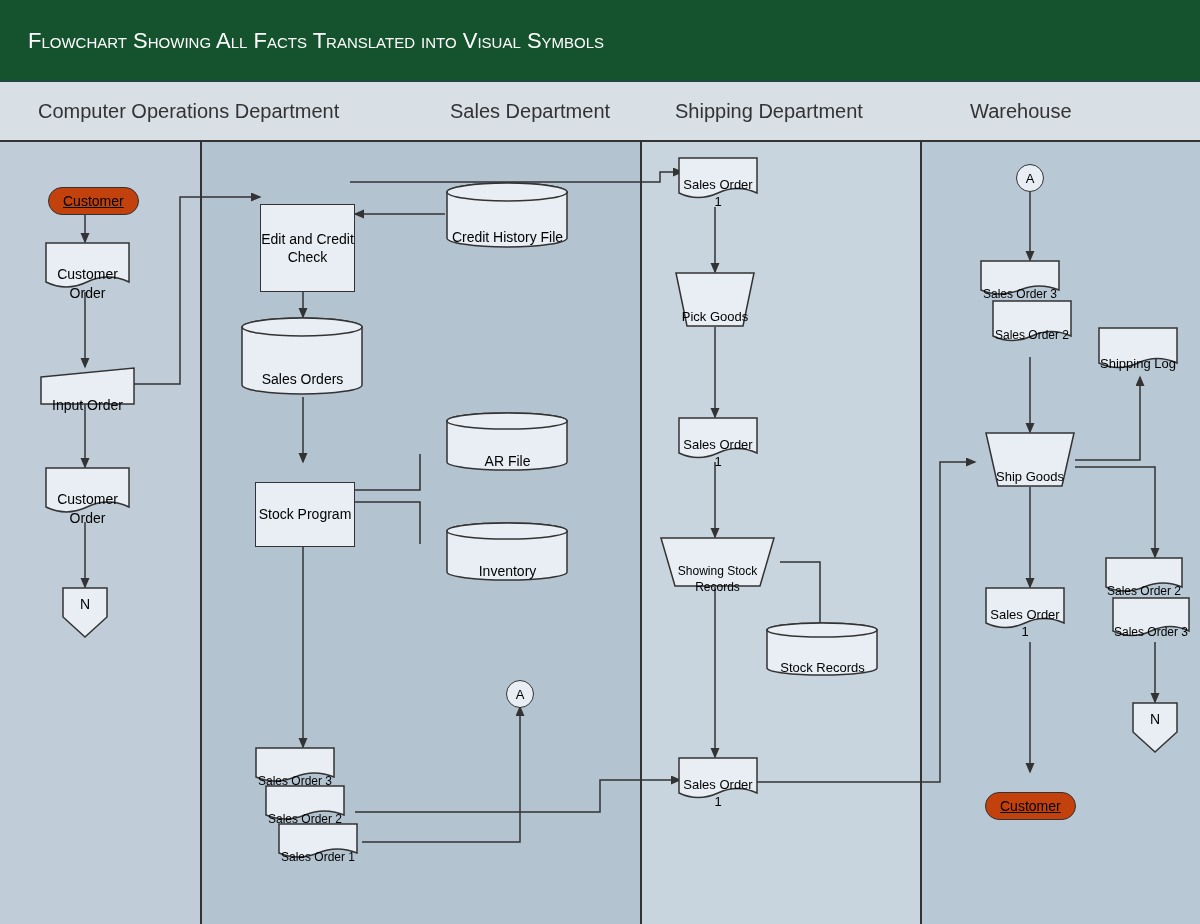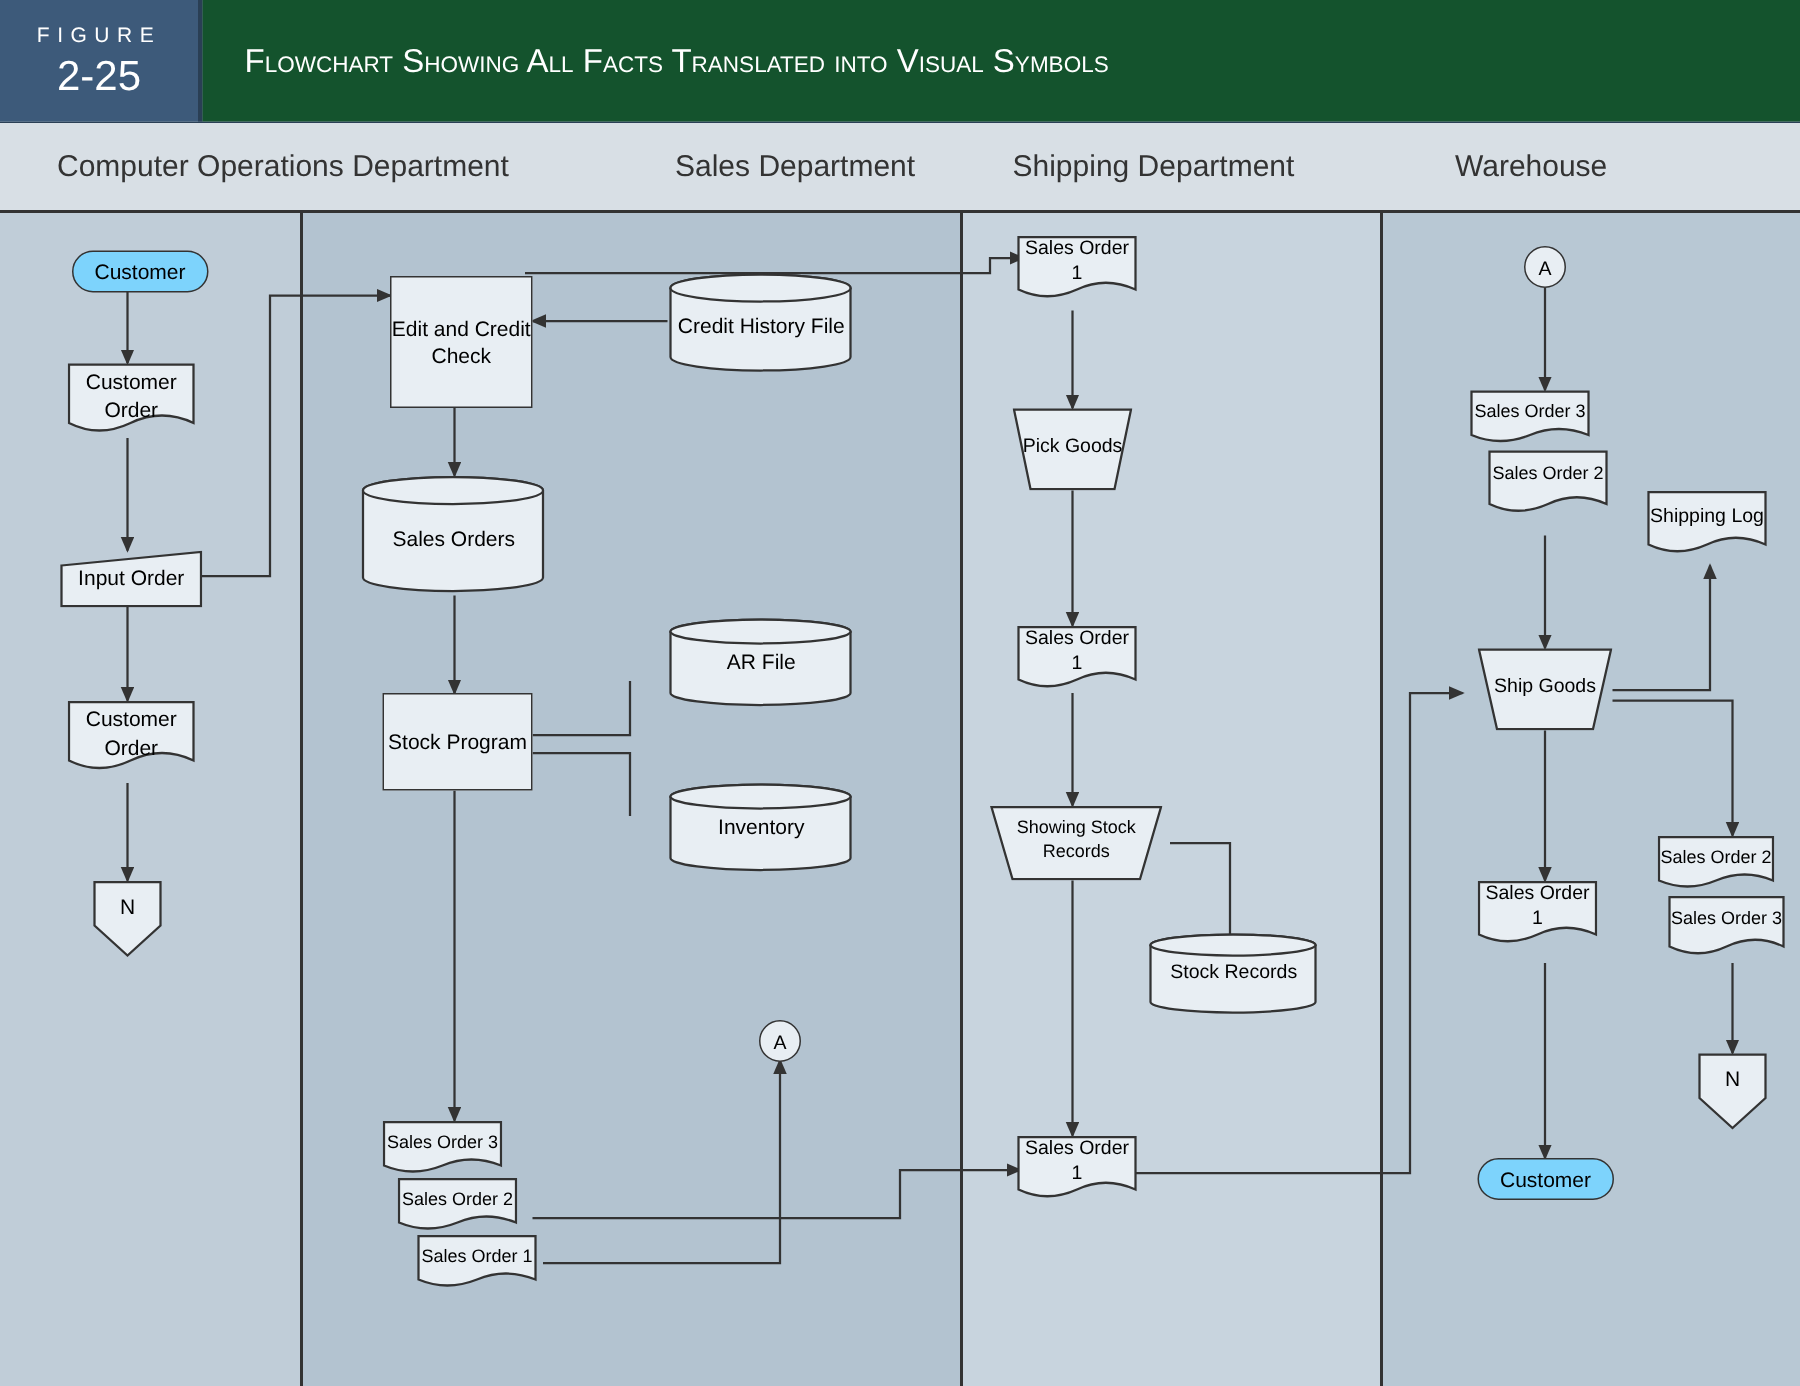--- a/index.html
+++ b/index.html
@@ -61,40 +61,36 @@
   .ld1 { left: 200px; }
   .ld2 { left: 640px; }
   .ld3 { left: 920px; }
 
   .lane-bg { position: absolute; top: 0; bottom: 0; }
   .lane2-bg { left: 202px; width: 438px; background: #b3c3d0; }
   .lane3-bg { left: 642px; width: 278px; background: #c8d4de; }
   .lane4-bg { left: 922px; width: 278px; background: #b8c8d4; }
 
   
-  .shape { position: absolute; font-size: 14px; text-align: center; display:flex; align-items:center; justify-content:center; flex-direction:column; line-height:1.3; }
-  .terminal { border: 1.5px solid #333; background: #7dd3fc; border-radius: 999px; padding: 4px 14px; }
+  .shape { position: absolute; font-size: 14px; text-align: center; display:flex; align-items:center; justify-content:center; flex-direction:column; line-height:1.3;margin-top:20px; }
+  .terminal { border: 1.5px solid #333; background: #c2410c; border-radius: 999px; padding: 4px 14px; text-decoration: underline; }
   .process { border: 1.5px solid #333; background: #e8eef3; }
   .doc-svg { position:absolute; }
   .manual { position:absolute; }
   .cyl { position:absolute; }
   .connector { position:absolute; width:28px; height:28px; border:1.5px solid #333; border-radius:50%; background:#e8eef3; display:flex; align-items:center; justify-content:center; font-size:13px; }
   .offpage { position:absolute; }
 
   svg.arrow { position:absolute; overflow:visible; pointer-events:none; }
 
 </style>
 </head>
 <body>
 
 <div class="header">
-  <div class="figure-box">
-    <div class="figure-label">FIGURE</div>
-    <div class="figure-num">2-25</div>
-  </div>
   <div class="title-bar">Flowchart Showing All Facts Translated into Visual Symbols</div>
 </div>
 
 <div class="columns-header">
   <div class="col-h col-h2">Computer Operations Department</div>
   <div class="col-h col-h1">Sales Department</div>
   <div class="col-h col-h4">Shipping Department</div>
   <div class="col-h col-h3">Warehouse</div>
 </div>
 

